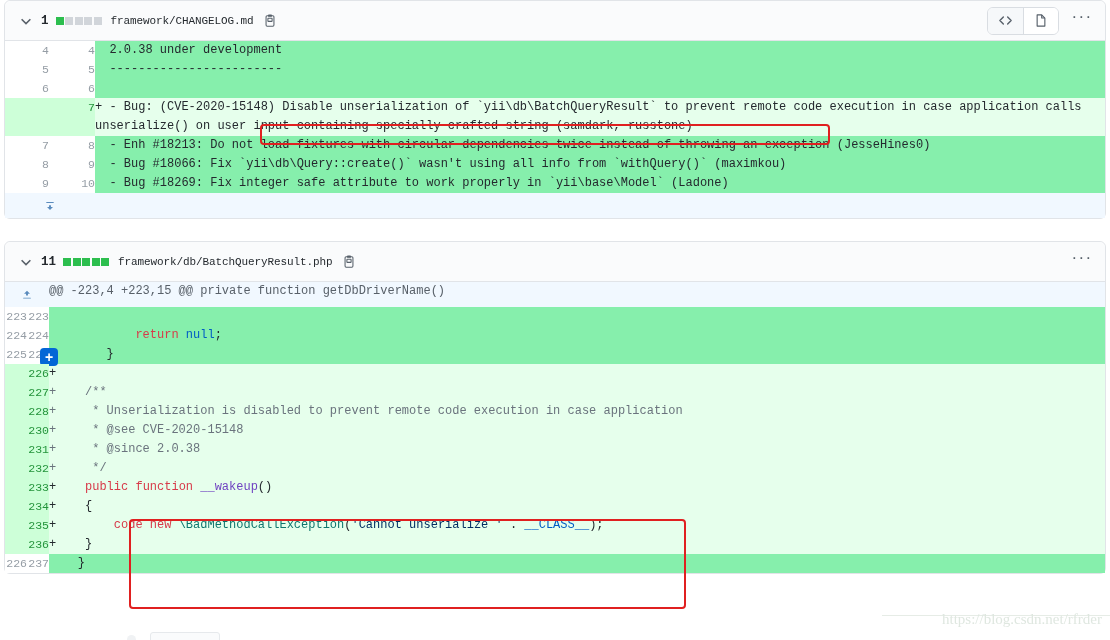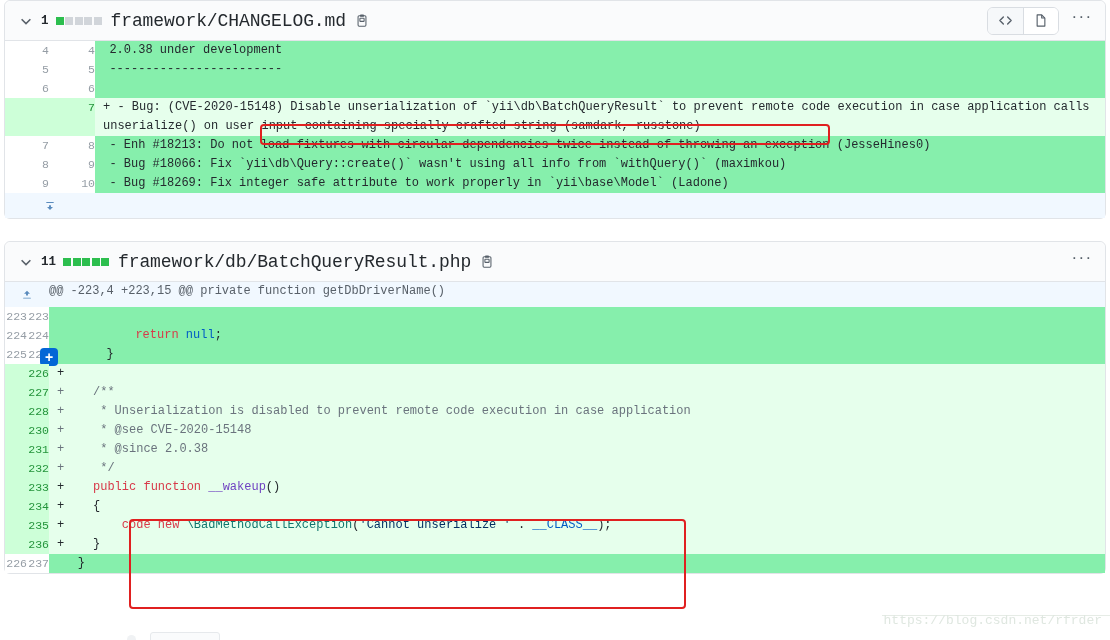--- a/index.html
+++ b/index.html
@@ -26,21 +26,21 @@
   .change-count {
     font-family: "Liberation Mono", monospace;
     font-size: 12.5px; font-weight: bold; color: #24292e;
     margin-right: 7px;
   }
   .diffstat { display: flex; gap: 1.5px; margin-right: 9px; align-items: center; }
   .diffstat i { display: block; width: 8px; height: 8px; background: #d1d5da; }
   .diffstat i.add { background: #2cbe4e; }
   .file-path {
     font-family: "Liberation Mono", monospace;
-    font-size: 18px; color: #24292e;
+    font-size: 11px; color: #24292e;
     letter-spacing: -0.1px;
   }
   .copy-icon { margin-left: 9px; width: 14px; height: 16px; color: #57606a; flex:none; }
   .copy-icon svg { display: block; }
   .hdr-spacer { flex: 1 1 auto; }
 
   .seg-group {
     display: flex; border: 1px solid #d9dde2; border-radius: 6px; overflow: hidden;
     background: #fff; height: 28px; margin-right: 10px;
   }
@@ -73,21 +73,21 @@
     padding: 3px 0 3px 20px;
     white-space: pre-wrap; word-break: break-word;
     color: #24292e; line-height: 19px;
   }
 
   tr.hunk .ln { background: #f1f8ff; color: #5a8bbd; text-align: center; padding: 3px 0; }
   tr.hunk .code { background: #f1f8ff; color: #586069; }
   tr.hunk .expand-ic { display:flex; align-items:center; justify-content:center; height:19px; }
 
   tr.add .ln { background: #cdffd8; color: #24943b; }
-  tr.add .code { background: #e6ffec; padding-left: 8px; }
+  tr.add .code { background: #e6ffec; }
   tr.ctx .ln { background: #fff; }
   tr.ctx .code { background: #86efac; }
 
   .blue-plus {
     position: absolute; right: -9px; top: 3px;
     width: 18px; height: 18px; border-radius: 4px;
     background: #0366d6; color: #fff;
     display: flex; align-items: center; justify-content: center;
     font-size: 14px; font-weight: bold; line-height: 0;
     font-family: "Liberation Sans", sans-serif;
@@ -104,22 +104,22 @@
   
   .annot {
     position: absolute;
     border: 2.5px solid #e02020;
     border-radius: 4px;
     pointer-events: none;
   }
 
   .watermark {
     position: absolute; right: 8px; bottom: 12px;
-    font-family: Liberation Mono, monospace;
-    font-size: 13px; color: #dfe7e0; white-space: nowrap;
+    font-family: Liberation Serif, serif;
+    font-size: 15px; color: #dfe7e0; white-space: nowrap;
   }
   .wm-line {
     position: absolute; left: 882px; right: 0; bottom: 24px;
     height: 1px; background: #e6ece6;
   }
   .bottom-stub {
     position: absolute; left: 150px; bottom: -6px;
     width: 70px; height: 14px;
     border: 1px solid #e6e9ec; border-radius: 3px; background: #fafbfc;
   }

